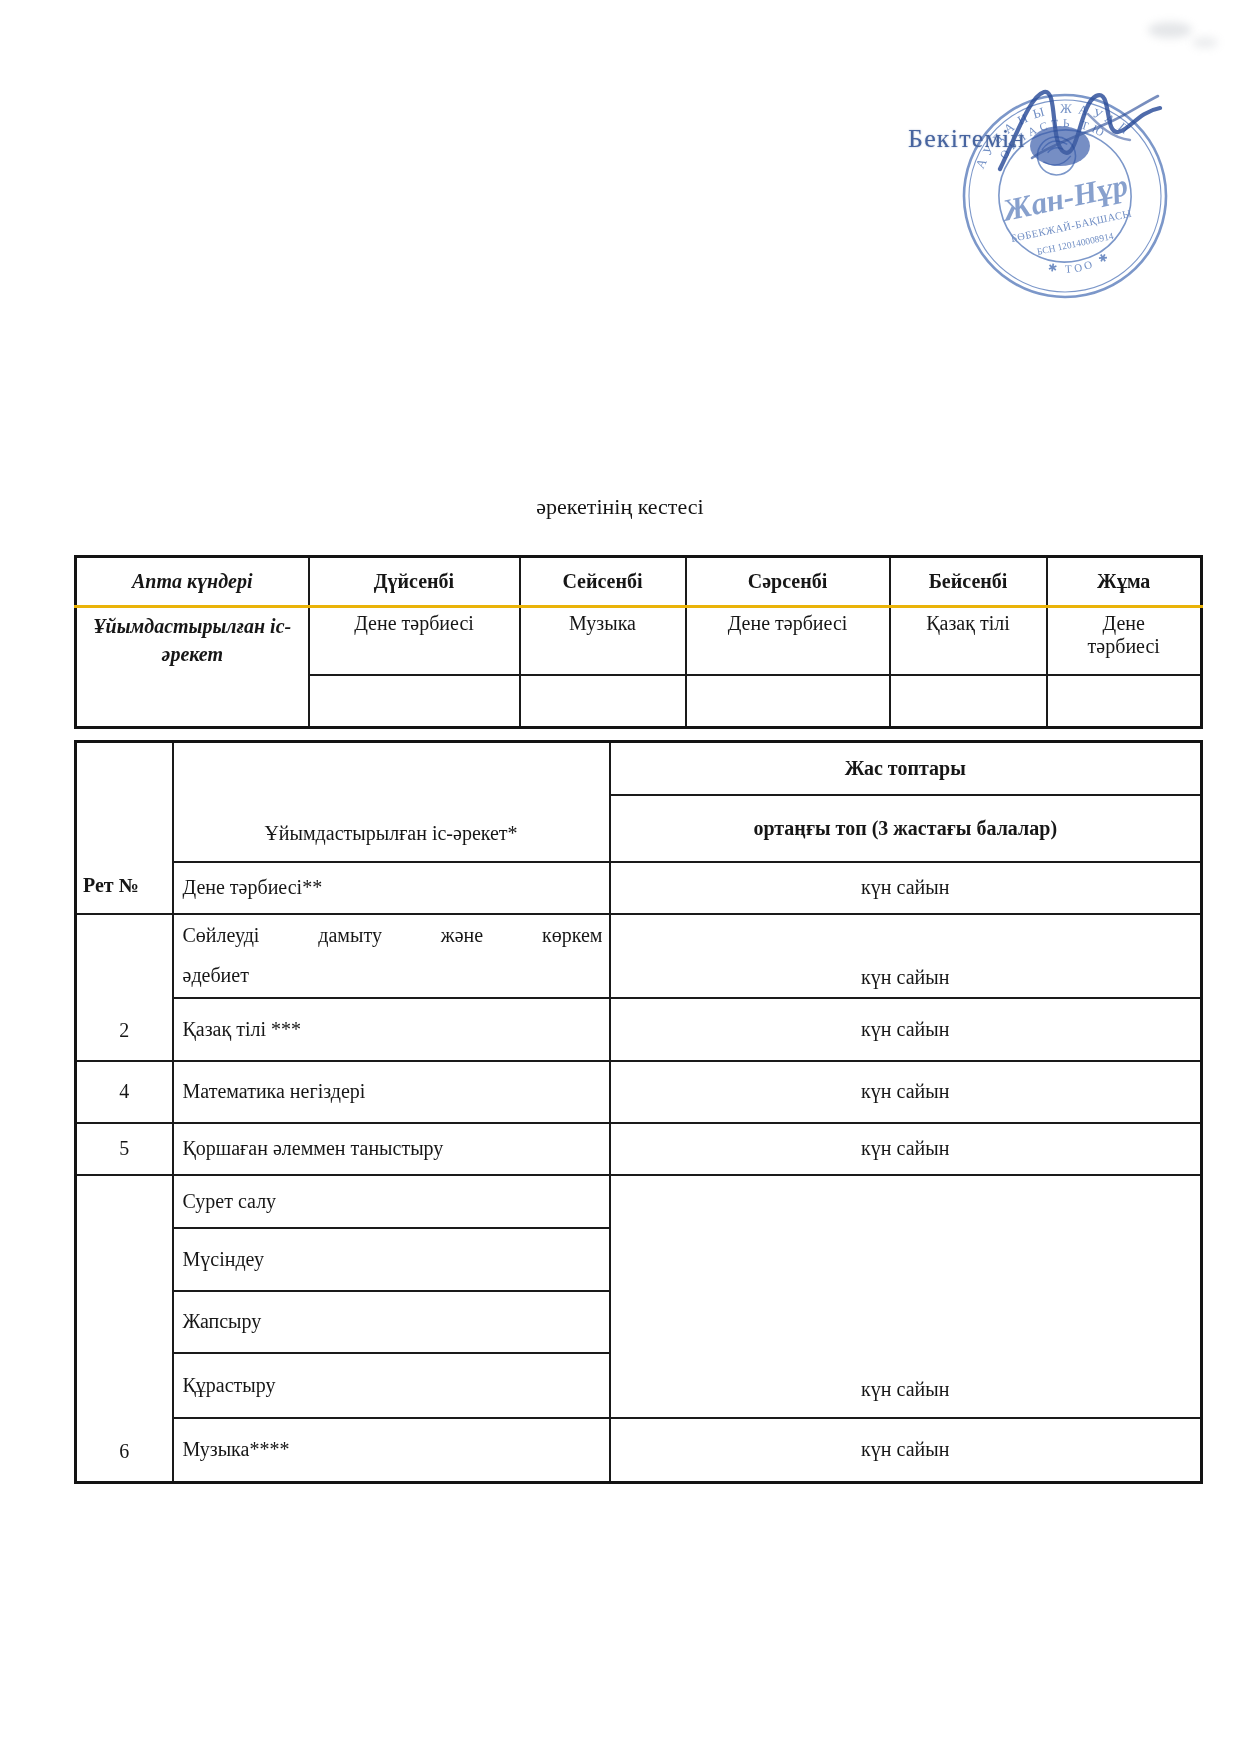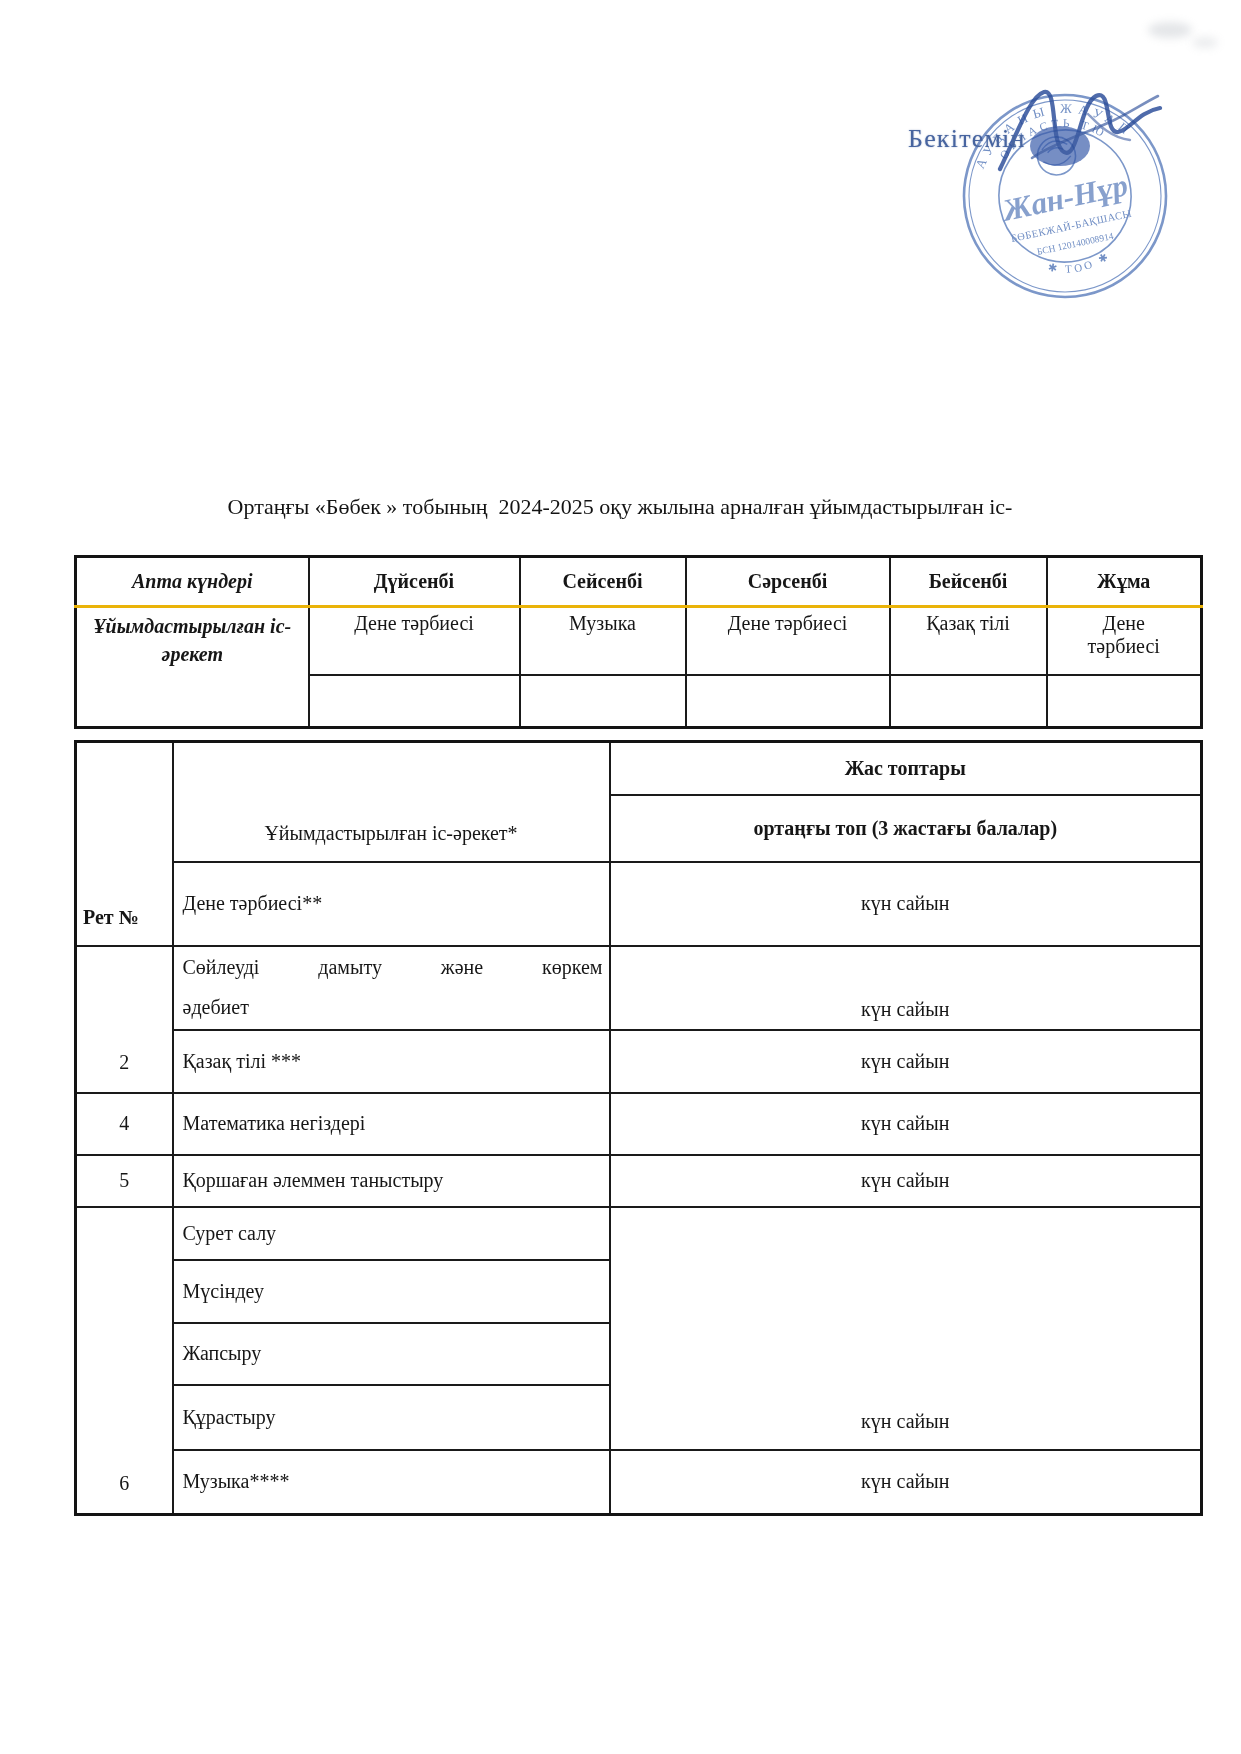--- a/index.html
+++ b/index.html
@@ -115,21 +115,20 @@
   <svg class="sig-svg" width="175" height="120" viewBox="0 0 175 120">
     <ellipse cx="68" cy="72" rx="30" ry="20" fill="#3558a8" opacity="0.75"></ellipse>
     <path d="M 8,95 C 25,60 38,22 52,18 C 66,14 58,70 72,78 C 86,86 88,30 104,22 C 120,14 112,60 126,58 C 138,56 146,38 168,34" fill="none" stroke="#2b4d99" stroke-width="4.2" stroke-linecap="round" opacity="0.92"></path>
     <path d="M 40,84 C 60,70 92,60 118,48 C 134,41 150,30 166,22" fill="none" stroke="#2b4d99" stroke-width="2.6" stroke-linecap="round" opacity="0.7"></path>
     <path d="M 96,40 C 104,48 118,64 138,66" fill="none" stroke="#2b4d99" stroke-width="2.4" stroke-linecap="round" opacity="0.6"></path>
   </svg>
 
   <div class="approval-line l1">Бекітемін</div>
 
   <div class="doc-title">
-    <div>Ортаңғы «Бөбек » тобының  2024-2025 оқу жылына арналған ұйымдастырылған іс-</div>
     <div>әрекетінің кестесі</div>
   </div>
 
   <table class="tbl t1">
     <colgroup>
       <col style="width:233px">
         <col style="width:211px">
         <col style="width:166px">
       <col style="width:204px">
         <col style="width:157px">
@@ -170,21 +169,21 @@
     </colgroup>
     <tbody>
         <tr style="height:53px">
       <td class="corner-cell" rowspan="3">Рет №</td>
       <td class="hdr2" rowspan="2">Ұйымдастырылған іс-әрекет*</td>
       <td class="center bold">Жас топтары</td>
     </tr>
     <tr style="height:67px">
       <td class="center bold">ортаңғы топ (3 жастағы балалар)</td>
     </tr>
-    <tr style="height:84px">
+    <tr style="height:52px">
       <td class="left">Дене тәрбиесі**</td>
       <td class="center">күн сайын</td>
     </tr>
     <tr style="height:80px">
       <td class="num-span" rowspan="2">2</td>
       <td class="left justify">Сөйлеуді дамыту және көркем әдебиет</td>
       <td class="center freq-low">күн сайын</td>
     </tr>
     <tr style="height:63px">
       <td class="left">Қазақ тілі ***</td>

